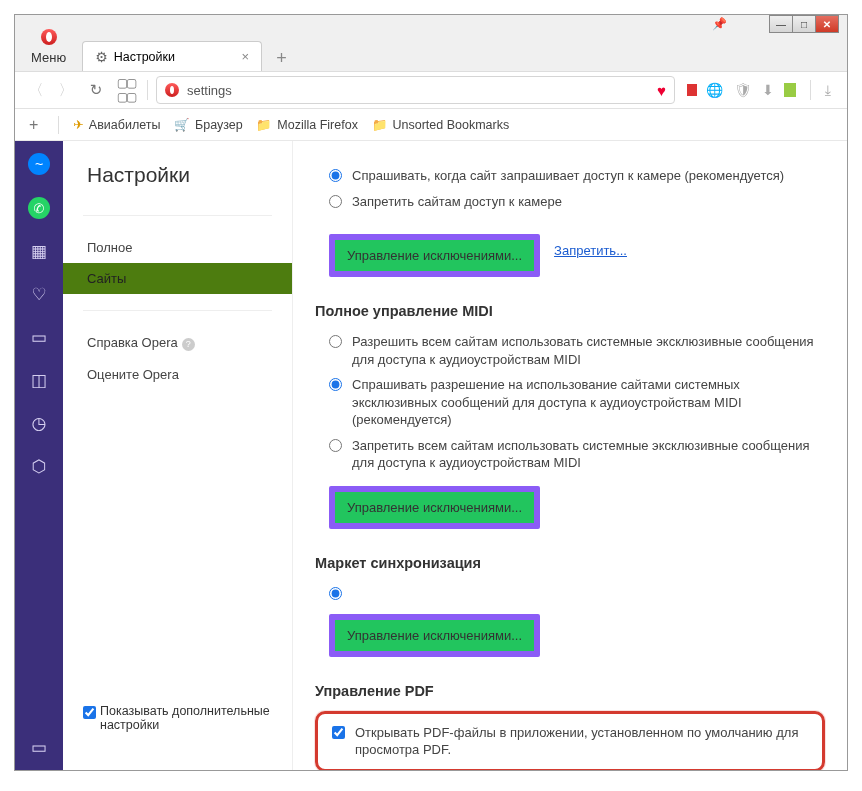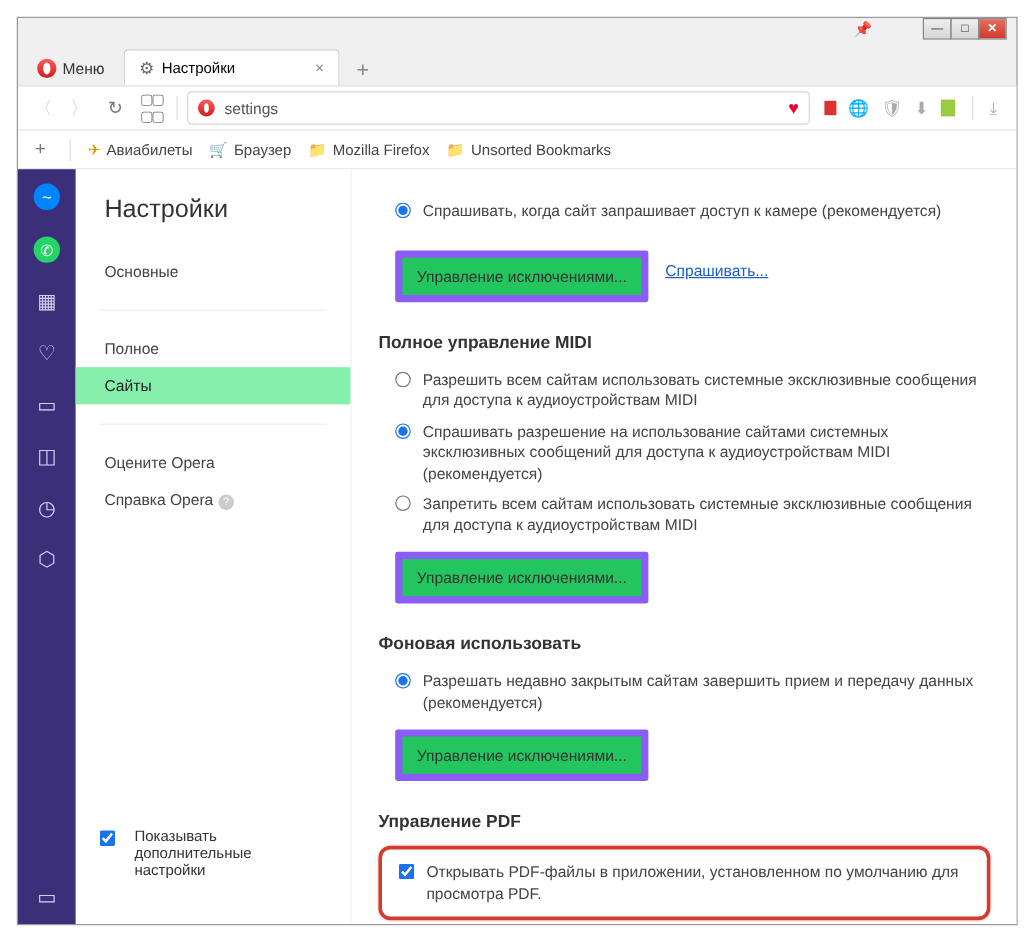--- a/index.html
+++ b/index.html
@@ -9,21 +9,21 @@
 .window-frame { position: absolute; inset: 14px 14px 20px 14px; border: 1px solid #999; background: #f0f0f0; }
 .titlebar-controls { position: absolute; top: 0; right: 8px; display: flex; gap: 0; }
 .titlebar-controls .win-icon { width: 24px; height: 18px; border: 1px solid #888; display: flex; align-items: center; justify-content: center; font-size: 10px; margin-left: -1px; }
 .win-min { background: linear-gradient(#efefef,#d5d5d5); color:#333; }
 .win-max { background: linear-gradient(#efefef,#d5d5d5); color:#333; }
 .win-close { background: linear-gradient(#e56e60,#cf3a27); color:#fff; font-weight:bold; }
 .pin-icon { position: absolute; top: 2px; right: 120px; color: #888; font-size: 12px; }
 
 
 .tab-bar { margin-top: 22px; height: 34px; display: flex; align-items: flex-end; padding-left: 6px; background: transparent; }
-.opera-menu { display: flex; align-items: center; gap: 5px; padding: 6px 10px; font-size: 13px; color: #333; cursor: pointer; }
+.opera-menu { display: flex; align-items: center; gap: 5px; padding: 6px 10px; font-size: 13px; color: #333; cursor: pointer; flex-direction: column; }
 .opera-logo { width: 16px; height: 16px; border-radius: 50%; background: linear-gradient(#ff5c5c,#cc1e1e); display:inline-block; position:relative; }
 .opera-logo::after { content:""; position:absolute; inset:3px 5px; border-radius:50%; background:#fff; }
 .tab { display: flex; align-items: center; gap: 6px; padding: 6px 12px; background: #fff; border: 1px solid #ccc; border-bottom: none; border-radius: 4px 4px 0 0; font-size: 12.5px; margin-left: 6px; height: 30px; min-width: 180px; }
 .tab .gear { color: #666; font-size: 14px; }
 .tab .close-x { margin-left: auto; color: #888; font-size: 13px; cursor:pointer; }
 .new-tab { margin-left: 6px; color: #888; font-size: 18px; padding: 2px 8px; cursor:pointer; }
 
 
 .toolbar { height: 38px; background: #fff; border-top: 1px solid #ddd; border-bottom: 1px solid #e2e2e2; display: flex; align-items: center; padding: 0 8px; gap: 4px; }
 .nav-btn { width: 26px; height: 26px; display:flex; align-items:center; justify-content:center; color:#777; font-size:15px; cursor:pointer; }
@@ -54,24 +54,24 @@
 .left-rail { width:48px; background:#3b2f7a; display:flex; flex-direction:column; align-items:center; padding:12px 0; gap:22px; }
 .left-rail .rail-icon { color:#d5cff0; font-size:17px; cursor:pointer; }
 .left-rail .rail-icon.fb { width:22px; height:22px; border-radius:50%; background:#0084ff; display:flex; align-items:center; justify-content:center; color:#fff; font-size:14px; }
 .left-rail .rail-icon.wa { width:22px; height:22px; border-radius:50%; background:#25d366; display:flex; align-items:center; justify-content:center; color:#fff; font-size:13px; }
 .left-rail .spacer { flex:1; }
 
 .settings-nav { width:230px; border-right:1px solid #eee; padding:22px 0; display:flex; flex-direction:column; }
 .settings-nav h1 { font-size:21px; font-weight:400; color:#333; padding:0 24px 18px; }
 .nav-group { padding:6px 0; }
 .nav-link { padding:8px 24px; font-size:13px; color:#444; cursor:pointer; }
-.nav-link.active { background:#86efac; color:#222; font-weight:500; }
+.nav-link.active { background:#4d7c0f; color:#222; font-weight:500; }
 .nav-sep { height:1px; background:#eee; margin:10px 20px; }
 .nav-link .help-q { display:inline-block; width:13px; height:13px; border-radius:50%; background:#ccc; color:#fff; font-size:9px; text-align:center; line-height:13px; margin-left:4px; }
-.nav-bottom { margin-top:auto; padding:0 20px 16px; display:flex; align-items:flex-start; gap:16px; font-size:12.5px; color:#333; }
+.nav-bottom { margin-top:auto; padding:0 20px 16px; display:flex; align-items:flex-start; gap:4px; font-size:12.5px; color:#333; }
 .nav-bottom input { margin-top:2px; accent-color:#1a73e8; }
 
 .content { flex:1; overflow:auto; padding:0 22px 30px 22px; font-size:13px; color:#333; position:relative; }
 .section-block { margin-top:22px; }
 .radio-row { display:flex; align-items:flex-start; gap:10px; padding:4px 0 4px 14px; }
 .radio-row input[type=radio] { margin-top:2px; accent-color:#1a73e8; }
 .radio-row label { color:#444; line-height:1.35; }
 .sec-head { font-size:14.5px; font-weight:600; color:#333; margin:26px 0 10px 0; }
 .btn-outline { display:inline-block; border:6px solid #8b5cf6; background:#22c55e; padding:8px 12px; font-size:13px; color:#333; cursor:pointer; border-radius:2px; margin:10px 0 0 14px; }
 .link { color:#1a5bd0; text-decoration:underline; cursor:pointer; font-size:13px; margin-left:14px; }
@@ -167,48 +167,49 @@
       <div class="rail-icon">▭</div>
       <div class="rail-icon">◫</div>
       <div class="rail-icon">◷</div>
       <div class="rail-icon">⬡</div>
       <div class="spacer"></div>
       <div class="rail-icon">▭</div>
     </div>
 
     <div class="settings-nav">
       <h1>Настройки</h1>
-      <div class="nav-group">
-        <div class="nav-link">Основные</div>
-      </div>
       <div class="nav-sep"></div>
       <div class="nav-group">
         <div class="nav-link">Полное</div>
         <div class="nav-link active">Сайты</div>
       </div>
       <div class="nav-sep"></div>
       <div class="nav-group">
+        <div class="nav-link"><span>Справка Opera</span><span class="help-q">?</span></div>
         <div class="nav-link">Оцените Opera</div>
-        <div class="nav-link"><span>Справка Opera</span><span class="help-q">?</span></div>
       </div>
       <div class="nav-bottom">
         <input type="checkbox" checked="" style="">
         <label>Показывать дополнительные настройки</label>
       </div>
     </div>
 
     <div class="content">
       <div class="section-block camera-partial">
         <div class="radio-row">
           <input type="radio" name="cam" checked="" style="">
           <label>Спрашивать, когда сайт запрашивает доступ к камере (рекомендуется)</label>
         </div>
+        <div class="radio-row">
+          <input type="radio" name="cam" style="">
+          <label>Запретить сайтам доступ к камере</label>
+        </div>
         <div class="link-row">
           <button class="btn-outline">Управление исключениями...</button>
-          <a class="link">Спрашивать...</a>
+          <a class="link">Запретить...</a>
         </div>
       </div>
 
       <div class="section-block">
         <div class="sec-head">Полное управление MIDI</div>
         <div class="radio-row">
           <input type="radio" name="midi" style="">
           <label>Разрешить всем сайтам использовать системные эксклюзивные сообщения для доступа к аудиоустройствам MIDI</label>
         </div>
         <div class="radio-row">
@@ -216,24 +217,23 @@
           <label>Спрашивать разрешение на использование сайтами системных эксклюзивных сообщений для доступа к аудиоустройствам MIDI (рекомендуется)</label>
         </div>
         <div class="radio-row">
           <input type="radio" name="midi" style="">
           <label>Запретить всем сайтам использовать системные эксклюзивные сообщения для доступа к аудиоустройствам MIDI</label>
         </div>
         <button class="btn-outline">Управление исключениями...</button>
       </div>
 
       <div class="section-block">
-        <div class="sec-head">Фоновая использовать</div>
+        <div class="sec-head">Маркет синхронизация</div>
         <div class="radio-row">
           <input type="radio" name="sync" checked="" style="">
-          <label>Разрешать недавно закрытым сайтам завершить прием и передачу данных (рекомендуется)</label>
         </div>
         <button class="btn-outline">Управление исключениями...</button>
       </div>
 
       <div class="section-block">
         <div class="sec-head">Управление PDF</div>
         <div class="pdf-highlight">
           <input type="checkbox" checked="" style="">
           <label>Открывать PDF-файлы в приложении, установленном по умолчанию для просмотра PDF.</label>
         </div>

